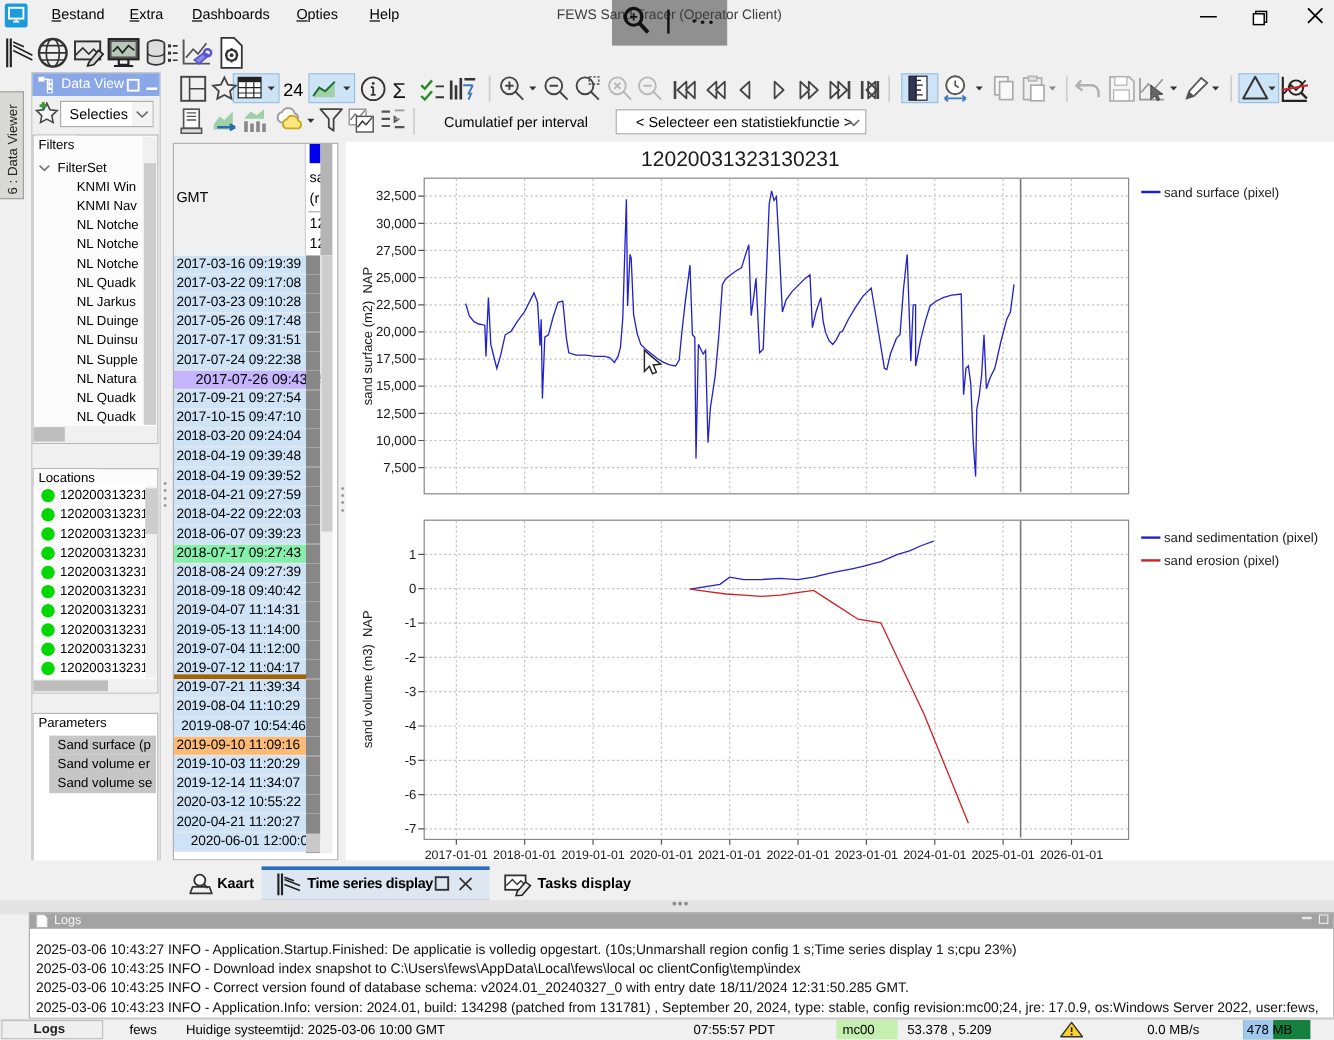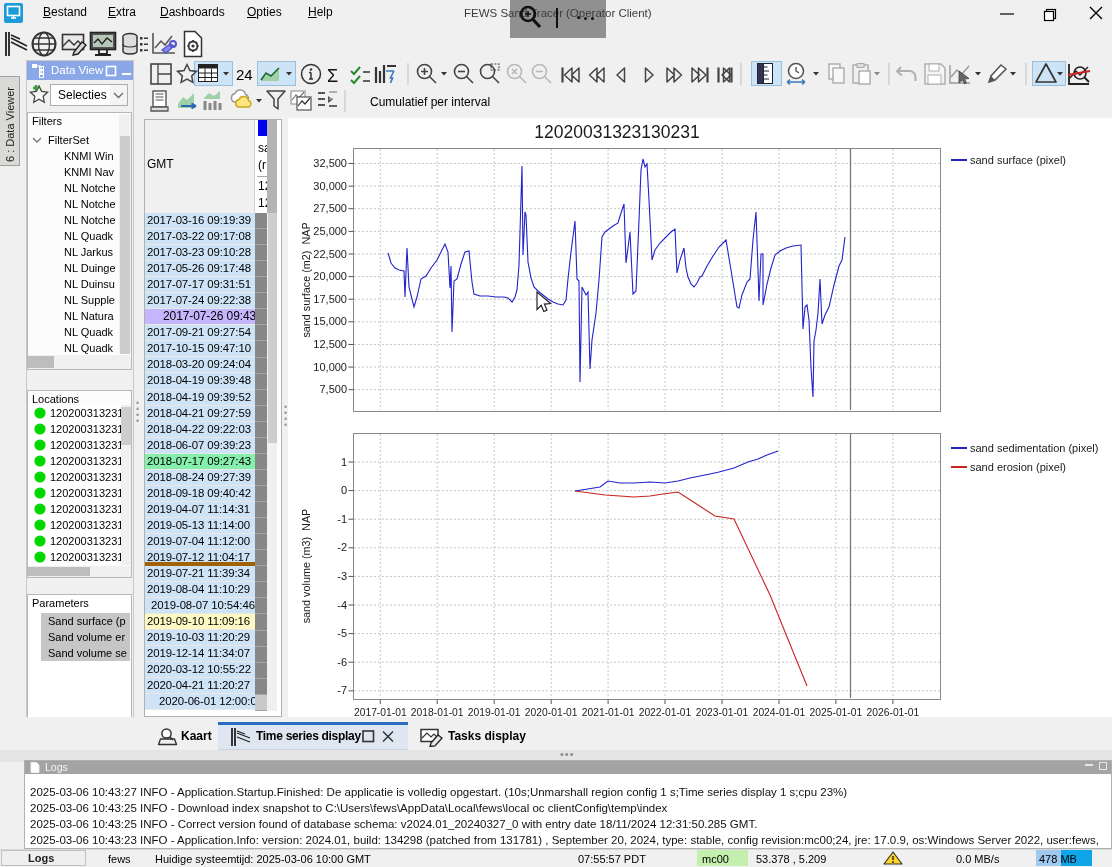--- a/index.html
+++ b/index.html
@@ -249,21 +249,21 @@
   <div style="height:16.06px;background:#86efac;border-bottom:1px solid #e8e8e8;font-size:11.4px;line-height:15px;padding-left:2px;letter-spacing:-0.1px;white-space:nowrap;">2018-07-17 09:27:43</div>
   <div style="height:16.06px;background:#cfe3f7;border-bottom:1px solid #e8e8e8;font-size:11.4px;line-height:15px;padding-left:2px;letter-spacing:-0.1px;white-space:nowrap;">2018-08-24 09:27:39</div>
   <div style="height:16.06px;background:#cfe3f7;border-bottom:1px solid #e8e8e8;font-size:11.4px;line-height:15px;padding-left:2px;letter-spacing:-0.1px;white-space:nowrap;">2018-09-18 09:40:42</div>
   <div style="height:16.06px;background:#cfe3f7;border-bottom:1px solid #e8e8e8;font-size:11.4px;line-height:15px;padding-left:2px;letter-spacing:-0.1px;white-space:nowrap;">2019-04-07 11:14:31</div>
   <div style="height:16.06px;background:#cfe3f7;border-bottom:1px solid #e8e8e8;font-size:11.4px;line-height:15px;padding-left:2px;letter-spacing:-0.1px;white-space:nowrap;">2019-05-13 11:14:00</div>
   <div style="height:16.06px;background:#cfe3f7;border-bottom:1px solid #e8e8e8;font-size:11.4px;line-height:15px;padding-left:2px;letter-spacing:-0.1px;white-space:nowrap;">2019-07-04 11:12:00</div>
   <div style="height:16.06px;background:#cfe3f7;border-bottom:4px solid #a16207;font-size:11.4px;line-height:15px;padding-left:2px;letter-spacing:-0.1px;white-space:nowrap;">2019-07-12 11:04:17</div>
   <div style="height:16.06px;background:#cfe3f7;border-bottom:1px solid #e8e8e8;font-size:11.4px;line-height:15px;padding-left:2px;letter-spacing:-0.1px;white-space:nowrap;">2019-07-21 11:39:34</div>
   <div style="height:16.06px;background:#cfe3f7;border-bottom:1px solid #e8e8e8;font-size:11.4px;line-height:15px;padding-left:2px;letter-spacing:-0.1px;white-space:nowrap;">2019-08-04 11:10:29</div>
   <div style="height:16.06px;background:#cfe3f7;border-bottom:1px solid #e8e8e8;font-size:11.4px;line-height:15px;padding-left:6px;letter-spacing:-0.1px;white-space:nowrap;">2019-08-07 10:54:46</div>
-  <div style="height:16.06px;background:#fef9c3;border-bottom:1px solid #e8e8e8;font-size:11.4px;line-height:15px;padding-left:2px;letter-spacing:-0.1px;white-space:nowrap;">2019-09-10 11:09:16</div>
+  <div style="height:16.06px;background:#fdba74;border-bottom:1px solid #e8e8e8;font-size:11.4px;line-height:15px;padding-left:2px;letter-spacing:-0.1px;white-space:nowrap;">2019-09-10 11:09:16</div>
   <div style="height:16.06px;background:#cfe3f7;border-bottom:1px solid #e8e8e8;font-size:11.4px;line-height:15px;padding-left:2px;letter-spacing:-0.1px;white-space:nowrap;">2019-10-03 11:20:29</div>
   <div style="height:16.06px;background:#cfe3f7;border-bottom:1px solid #e8e8e8;font-size:11.4px;line-height:15px;padding-left:2px;letter-spacing:-0.1px;white-space:nowrap;">2019-12-14 11:34:07</div>
   <div style="height:16.06px;background:#cfe3f7;border-bottom:1px solid #e8e8e8;font-size:11.4px;line-height:15px;padding-left:2px;letter-spacing:-0.1px;white-space:nowrap;">2020-03-12 10:55:22</div>
   <div style="height:16.06px;background:#cfe3f7;border-bottom:1px solid #e8e8e8;font-size:11.4px;line-height:15px;padding-left:2px;letter-spacing:-0.1px;white-space:nowrap;">2020-04-21 11:20:27</div>
   <div style="height:16.06px;background:#cfe3f7;border-bottom:1px solid #e8e8e8;font-size:11.4px;line-height:15px;padding-left:14px;letter-spacing:-0.1px;white-space:nowrap;">2020-06-01 12:00:00</div>
 </div>
 
 <div class="abs" style="left:255px;top:213px;width:12px;height:482px;background:#878787;"></div>
 <div class="abs" style="left:255px;top:695px;width:12px;height:16px;background:#c9c9c9;"></div>
 
@@ -452,20 +452,26 @@
   </g>
   <g transform="translate(316,90)">
     <path d="M2 3 h7 M2 9 h7 M2 15 h7" stroke="#555" stroke-width="1.8"></path>
     <path d="M12 6 l5 3.5 -5 3.5 Z" fill="#555"></path>
     <path d="M13 16 h8" stroke="#555" stroke-width="1.8"></path>
     <path d="M13 2 h8 M13 9 h4" stroke="#999" stroke-width="1.4"></path>
   </g>
 </g>
 </svg>
 <div class="abs" style="left:370px;top:95px;font-size:12px;">Cumulatief per interval</div>
+<div class="abs" style="left:513px;top:91px;width:209px;height:21px;background:#fff;border:1px solid #adadad;">
+  <div style="position:absolute;left:16px;top:3px;font-size:12px;white-space:nowrap;">&lt; Selecteer een statistiekfunctie &gt;</div>
+  <svg style="position:absolute;right:4px;top:7px;" width="11" height="7" viewBox="0 0 11 7">
+        <path d="M1 1 L5.5 5.5 L10 1" fill="none" stroke="#666" stroke-width="1.3"></path>
+      </svg>
+</div>
 
 <svg class="abs" style="left:288px;top:118px;" width="824" height="604" viewBox="0 0 824 604">
 <g transform="translate(-288,-118)">
 <rect x="288" y="118" width="824" height="604" fill="#ffffff"></rect>
 <text x="617" y="138" font-size="17.5" text-anchor="middle" fill="#1a1a1a">12020031323130231</text>
 <rect x="353.5" y="148.5" width="587" height="263" fill="#fff" stroke="#888" stroke-width="1"></rect>
 <g stroke="#c6c6c6" stroke-width="1" stroke-dasharray="2 2">
 <path d="M354 163.5 H940"></path>
 <path d="M354 186.1 H940"></path>
 <path d="M354 208.7 H940"></path>
@@ -656,18 +662,18 @@
 <div class="abs" style="left:697px;top:850px;width:51px;height:16px;background:#c4efae;">
   <div class="t11" style="position:absolute;left:5px;top:1px;">mc00</div>
 </div>
 <div class="abs t11" style="left:756px;top:851px;">53.378 , 5.209</div>
 <svg class="abs" style="left:883px;top:851px;" width="20" height="14" viewBox="0 0 20 14">
   <path d="M10 1 L19 13 H1 Z" fill="#ffd42a" stroke="#333" stroke-width="1.2" stroke-linejoin="round"></path>
   <path d="M10 5 V9" stroke="#222" stroke-width="1.4"></path>
       <circle cx="10" cy="11" r=".9" fill="#222"></circle>
 </svg>
 <div class="abs t11" style="left:956px;top:851px;">0.0 MB/s</div>
-<div class="abs" style="left:1036px;top:850px;width:56px;height:16px;background:#0ea5e9;">
+<div class="abs" style="left:1036px;top:850px;width:56px;height:16px;background:#15803d;">
   <div style="position:absolute;left:0;top:0;width:25px;height:16px;background:#9fc9ef;"></div>
   <div class="t11" style="position:absolute;left:3px;top:1px;">478 MB</div>
 </div>
 
 </div>
 
 </body></html>

